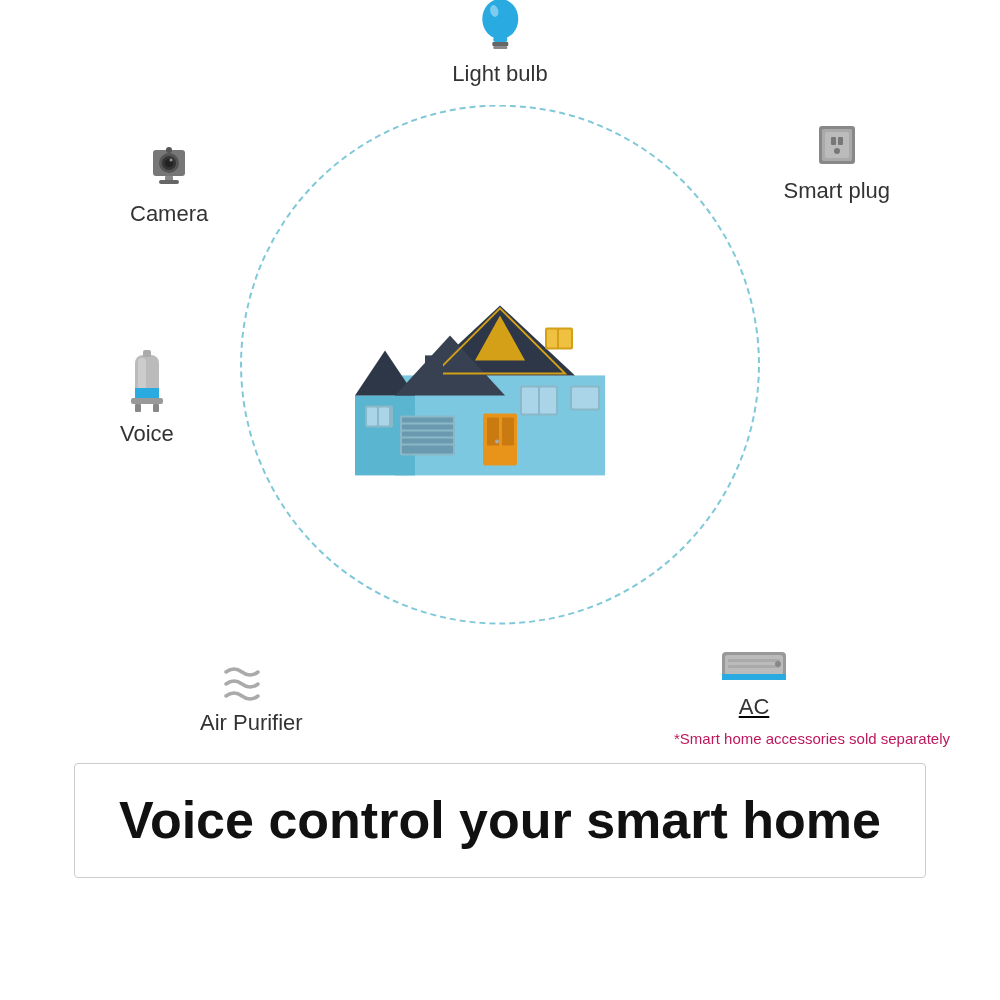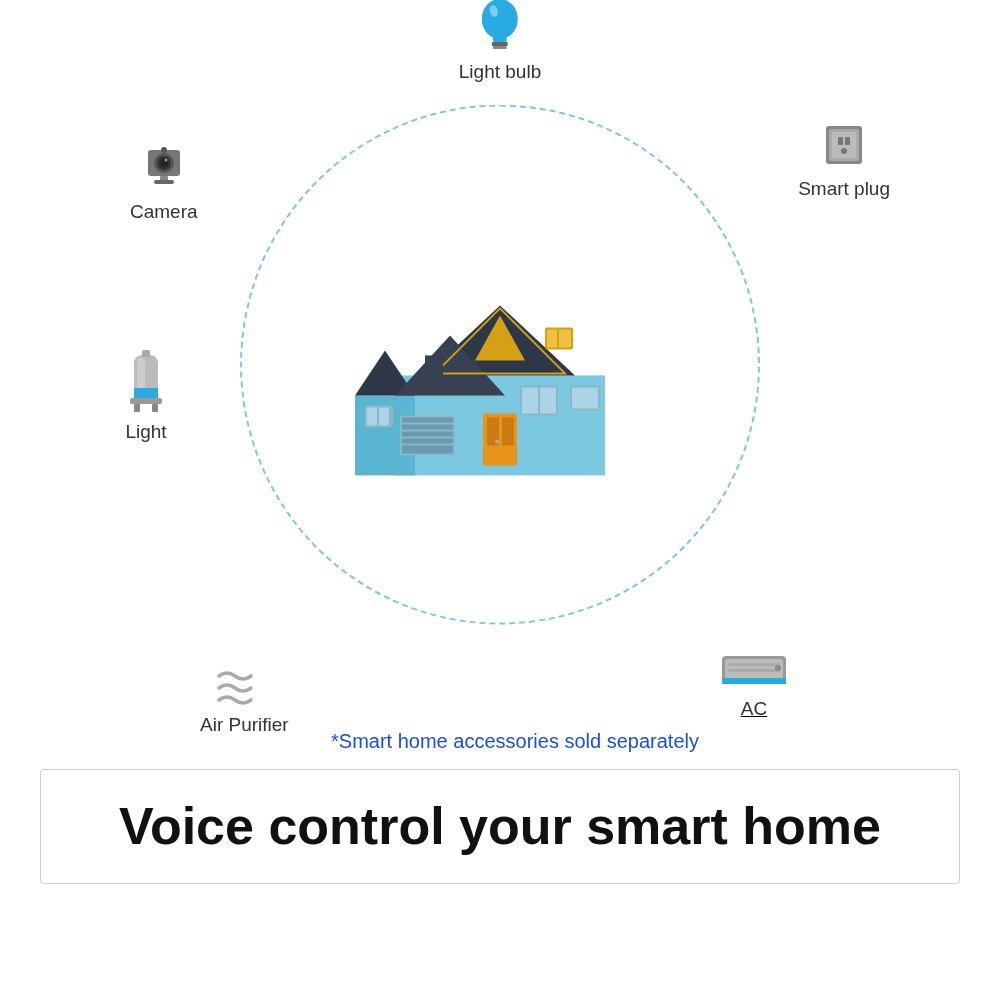--- a/index.html
+++ b/index.html
@@ -53,21 +53,21 @@
     
     .device {
       position: absolute;
       display: flex;
       flex-direction: column;
       align-items: center;
       gap: 6px;
     }
 
     .device-label {
-      font-size: 19px;
+      font-size: 22px;
       color: #333;
       font-weight: 400;
     }
 
     .device-icon {
       display: flex;
       align-items: center;
       justify-content: center;
     }
 
@@ -112,31 +112,31 @@
 
     
     .device-ac {
       bottom: 20px;
       right: 70px;
       text-decoration: underline;
     }
 
     
     .footer-note {
-      font-size: 20px;
-      color: #1d4ed8;
+      font-size: 15px;
+      color: #be185d;
       width: 900px;
-      text-align: center;
+      text-align: right;
       margin-top: -10px;
       padding-left: 30px;
     }
 
     
     .voice-banner {
-      width: 920px;
+      width: 852px;
       border: 1.5px solid #ccc;
       border-radius: 4px;
       margin-top: 16px;
       padding: 28px 20px;
       text-align: center;
     }
 
     .voice-banner-text {
       font-size: 52px;
       font-weight: 700;
@@ -225,21 +225,21 @@
           <rect x="10" y="48" width="32" height="6" rx="2" fill="#999"></rect>
 
           <rect x="14" y="38" width="24" height="10" rx="0 0 8 8" fill="#29abe2"></rect>
 
           <rect x="22" y="0" width="8" height="7" rx="2" fill="#aaa"></rect>
 
           <rect x="14" y="54" width="6" height="8" rx="1" fill="#888"></rect>
           <rect x="32" y="54" width="6" height="8" rx="1" fill="#888"></rect>
         </svg>
       </div>
-      <span class="device-label">Light</span>
+      <span class="device-label">Voice</span>
     </div>
 
 
     <div class="device device-airpurifier">
       <div class="device-icon">
         <svg width="70" height="42" viewBox="0 0 70 42">
 
           <path d="M10 10 Q18 4 26 10 Q34 16 42 10" stroke="#aaa" stroke-width="3.5" fill="none" stroke-linecap="round"></path>
           <path d="M10 22 Q18 16 26 22 Q34 28 42 22" stroke="#aaa" stroke-width="3.5" fill="none" stroke-linecap="round"></path>
           <path d="M10 34 Q18 28 26 34 Q34 40 42 34" stroke="#aaa" stroke-width="3.5" fill="none" stroke-linecap="round"></path>

